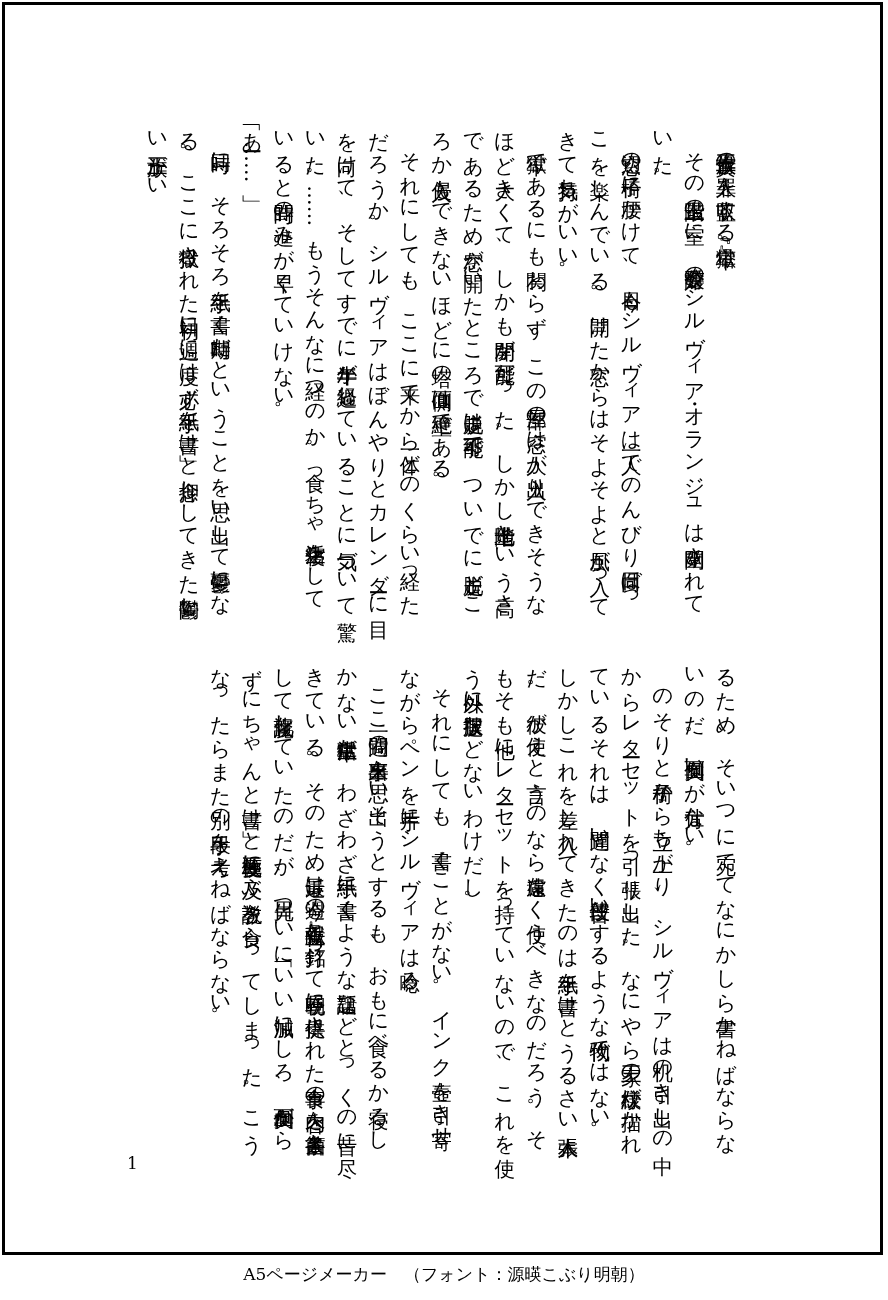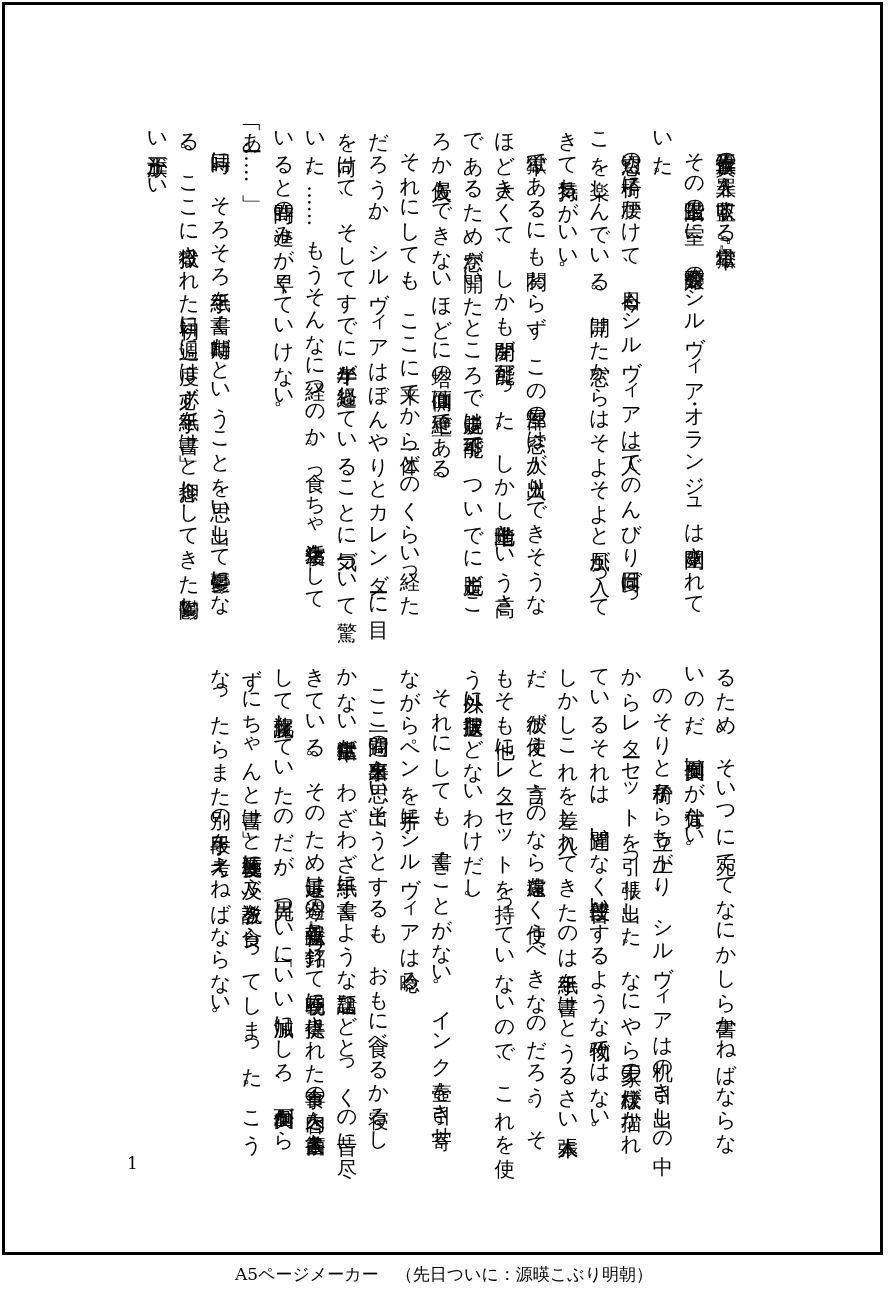--- a/index.html
+++ b/index.html
@@ -76,14 +76,14 @@
         <p>　同時に、そろそろ手紙を書く時期だということを思い出して憂鬱になる。ここに投獄された初日に「週に一度は必ず手紙を書け」と念押ししてきた鬱陶しい王族がい</p>
       </div>
     <div class="tier tier-bottom" id="tier-bottom">
         <p>るため、そいつに宛ててなにかしら書かねばならないのだ。面倒臭いが仕方ない。</p>
         <p>　のそりと椅子から立ち上がり、シルヴィアは机の引き出しの中からレターセットを引っ張り出した。なにやら王家の紋様が描かれているそれは、間違いなく普段使いするような代物ではない。しかしこれを差し入れてきたのは手紙を書けとうるさい張本人だ。彼が使えと言うのなら遠慮なく使うべきなのだろう。そもそも他にレターセットを持っていないので、これを使う以外に選択肢などないわけだし。</p>
         <p>　それにしても、書くことがない。インク壺を引き寄せながらペンを片手にシルヴィアは唸る。</p>
         <p>　ここ一週間の出来事を思い出そうとするも、おもに食べるか寝るしかない牢獄生活だ。わざわざ手紙に書くような話題などとっくの昔に尽きている。そのため最近は『今週の献立報告』と銘打って朝昼晩に提供された食事の内容を箇条書きして誤魔化していたのだが、先日ついに「いい加減にしろ、面倒臭がらずにちゃんと書け」と便箋五枚に及ぶ説教を食らってしまった。こうなったらまた別の手段を考えねばならない。</p>
       </div>
     <div class="page-number">1</div>
   </div>
-  <div class="footer-caption">A5ページメーカー　（先日ついに：源暎こぶり明朝）</div>
+  <div class="footer-caption">A5ページメーカー　（フォント：源暎こぶり明朝）</div>
 </div>
 
 </body></html>

